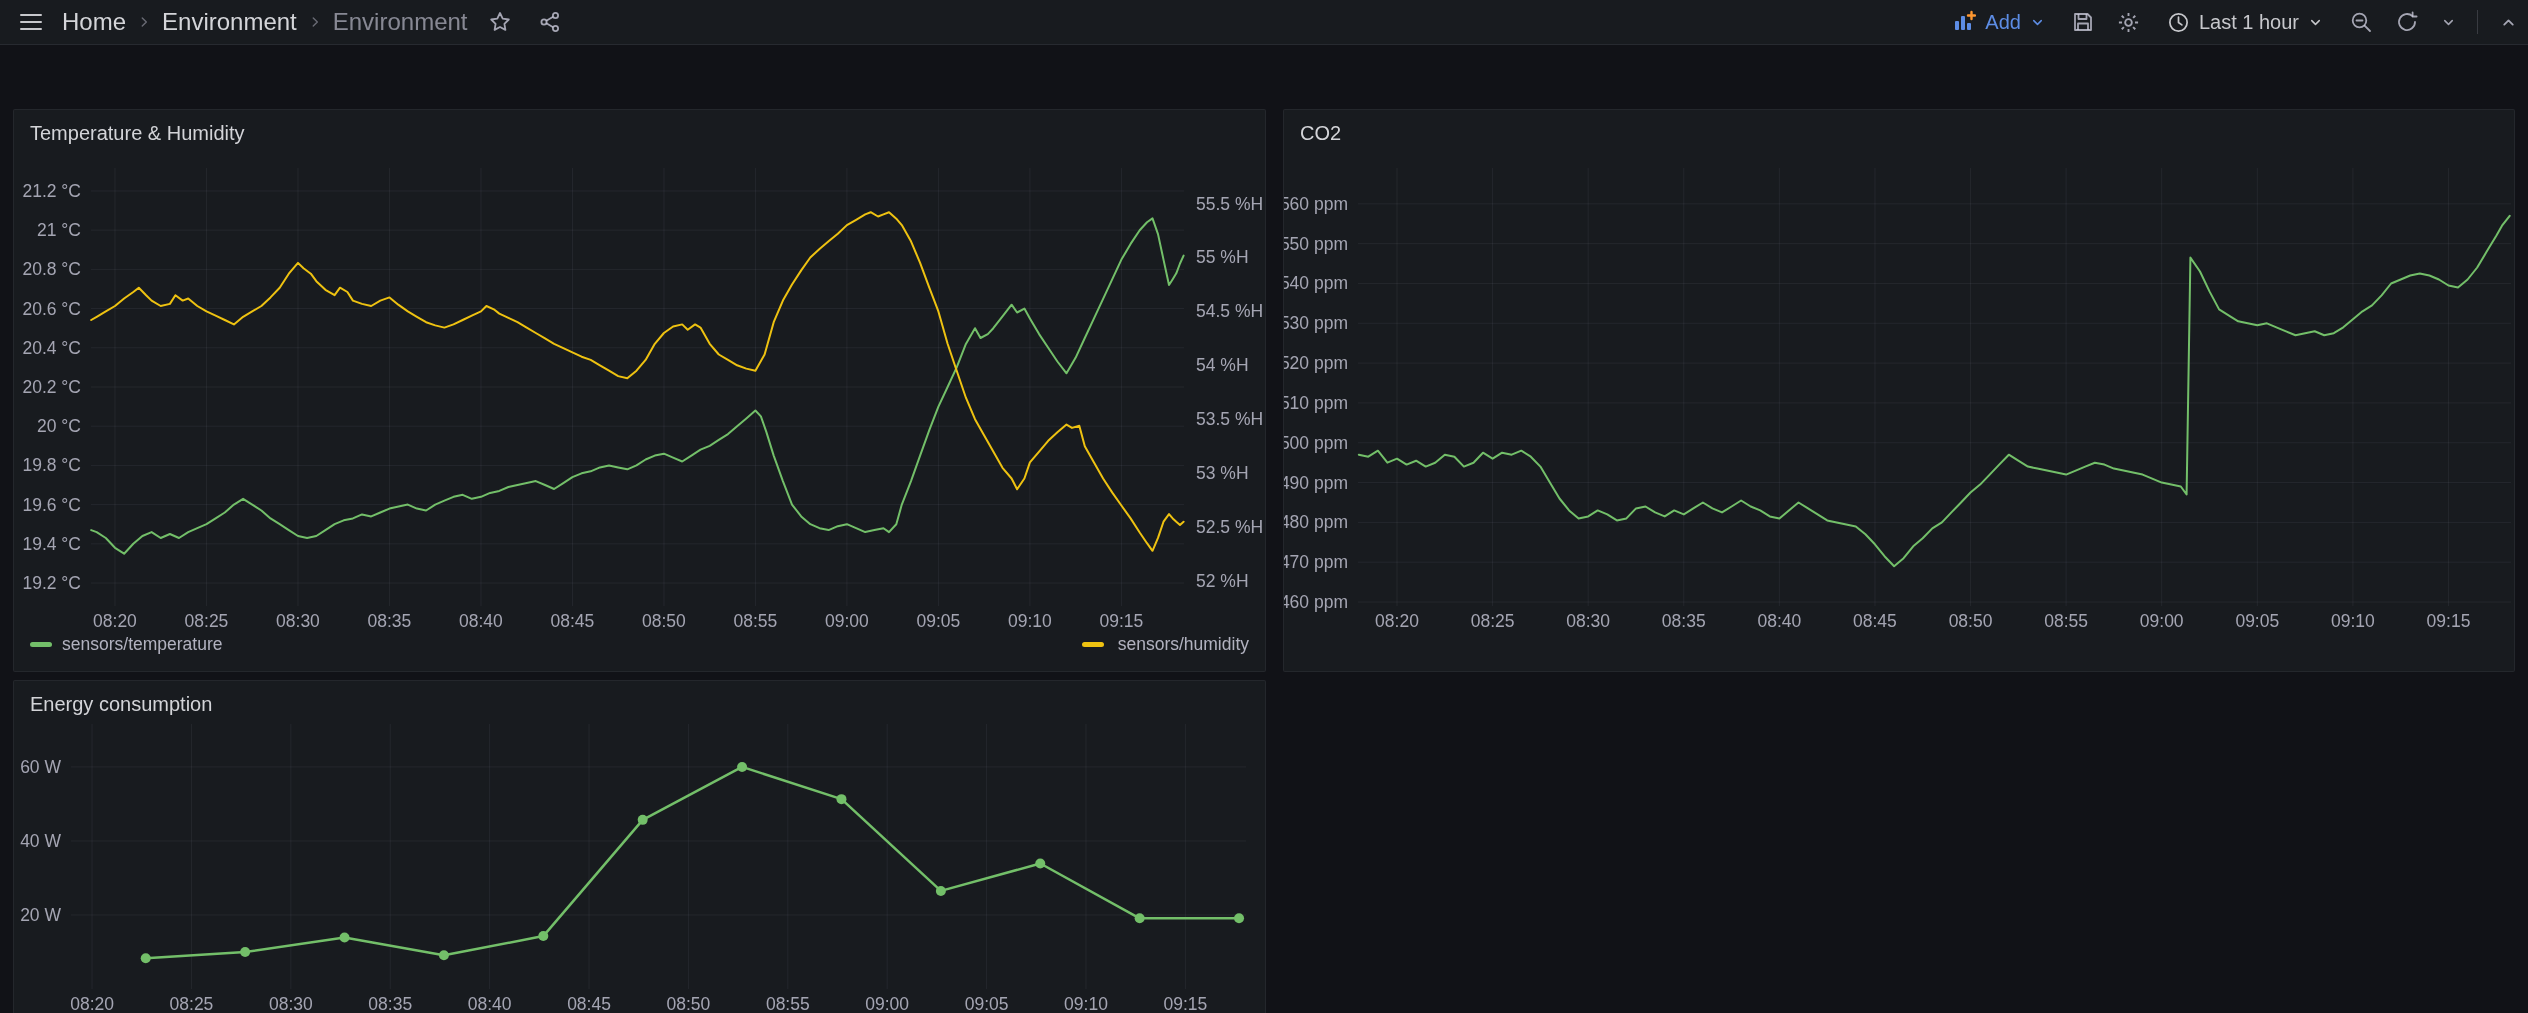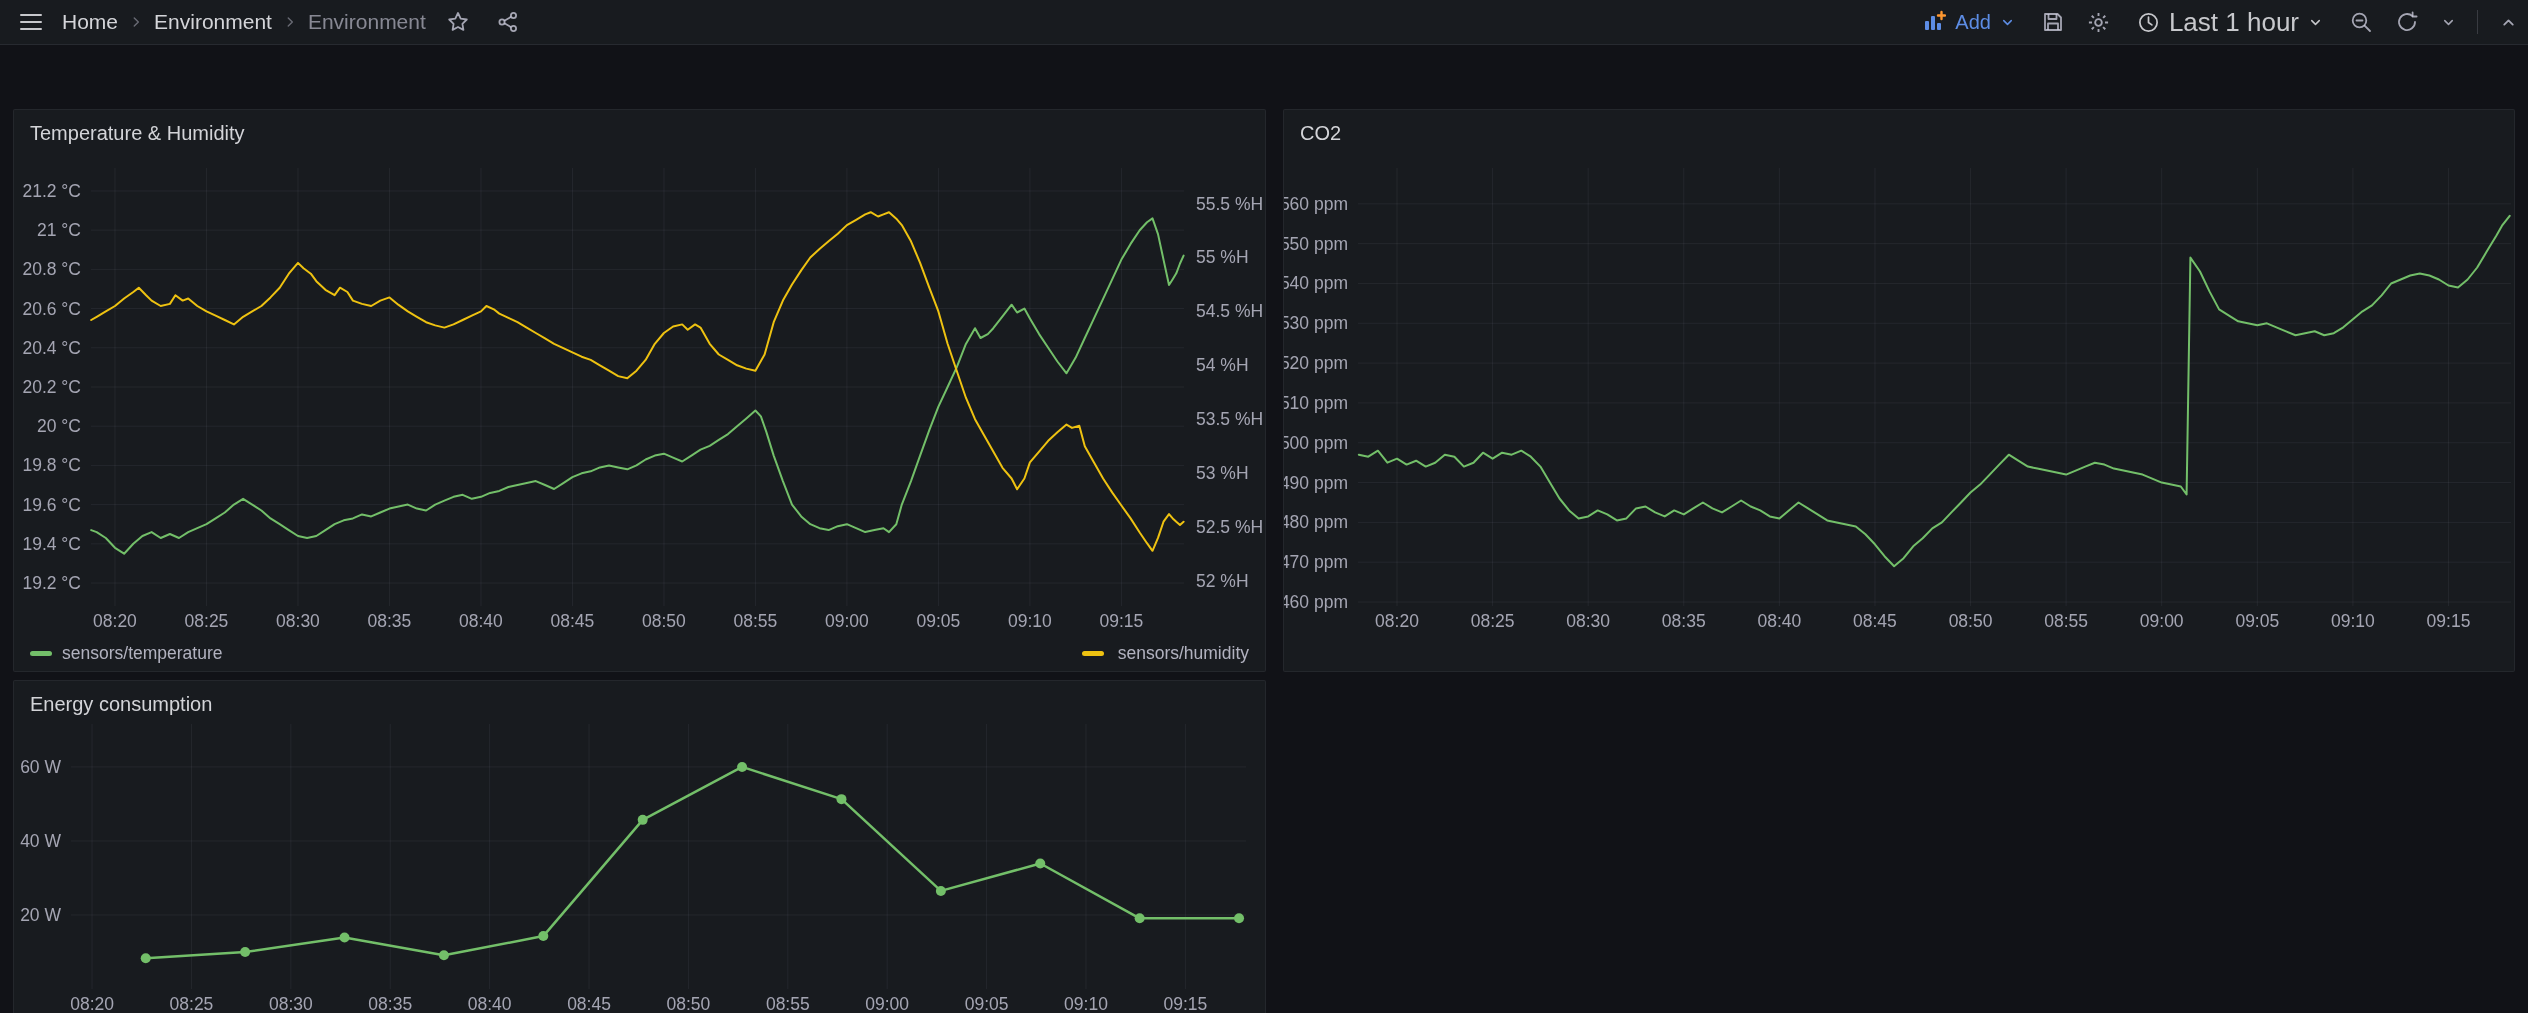--- a/index.html
+++ b/index.html
@@ -15,48 +15,48 @@
     position:absolute; top:0; left:0; right:0; height:45px;
     background:#181b1f;
     border-bottom:1px solid rgba(204,204,220,0.09);
     display:flex; align-items:center; justify-content:space-between;
     padding:0 6px 0 14px;
   }
   .nav-left { display:flex; align-items:center; gap:14px; }
   .menu-btn { width:34px; height:34px; display:flex; align-items:center; justify-content:center; cursor:pointer; border-radius:3px; }
   .menu-bars { display:flex; flex-direction:column; gap:4.5px; }
   .menu-bars span { display:block; width:22px; height:2.6px; background:#c7c8cc; border-radius:1px; }
-  .breadcrumb { display:flex; align-items:center; gap:11px; font-size:21px; }
+  .breadcrumb { display:flex; align-items:center; gap:11px; font-size:24px; }
   .crumb { color:#d4d5d9; cursor:pointer; }
   .crumb.current { color:rgba(204,204,220,0.62); }
   .crumb-sep { color:rgba(204,204,220,0.45); display:flex; }
   .nav-iconbtn { width:36px; height:34px; display:flex; align-items:center; justify-content:center; cursor:pointer; border-radius:3px; color:rgba(204,204,220,0.78); }
   .nav-right { display:flex; align-items:center; gap:10px; }
   .add-btn { display:flex; align-items:center; gap:9px; color:#5d8de5; font-size:20px; font-weight:500; cursor:pointer; padding:0 10px; height:34px; }
-  .time-btn { display:flex; align-items:center; gap:9px; color:#c7c8cc; font-size:26px; cursor:pointer; padding:0 10px; height:34px; }
+  .time-btn { display:flex; align-items:center; gap:9px; color:#c7c8cc; font-size:20px; cursor:pointer; padding:0 10px; height:34px; }
   .nav-divider { width:1px; height:24px; background:rgba(204,204,220,0.18); margin:0 6px; }
   svg.icon { display:block; }
   
   .panel {
     position:absolute; background:#181b1f;
     border:1px solid rgba(204,204,220,0.07);
     border-radius:2px;
     margin-top:43px;
   }
   .panel--th  { left:13px;   top:66px;  width:1253px; height:563px; }
   .panel--co2 { left:1283px; top:66px;  width:1232px; height:563px; }
   .panel--en  { left:13px;   top:637px; width:1253px; height:363px; }
   .panel-title {
     position:absolute; top:12px; left:16px;
     font-size:20px; font-weight:500; color:#d3d4d8; cursor:pointer;
     z-index:2; white-space:nowrap;
   }
   .chart { position:absolute; inset:0; }
   .legend {
-    position:absolute; left:16px; right:16px; bottom:7px;
+    position:absolute; left:16px; right:16px; bottom:16px;
     display:flex; align-items:center; gap:30px;
     font-size:17.5px; color:rgba(204,204,220,0.85);
     z-index:2;
   }
   .legend-item { display:inline-flex; align-items:center; gap:10px; cursor:pointer; white-space:nowrap; }
   .legend-item.align-right { margin-left:auto;gap:14px; }
   .legend-marker { display:inline-block; width:22px; height:5.5px; border-radius:3px; }
   .legend-stat { margin-left:14px; }
 </style>
 </head>

